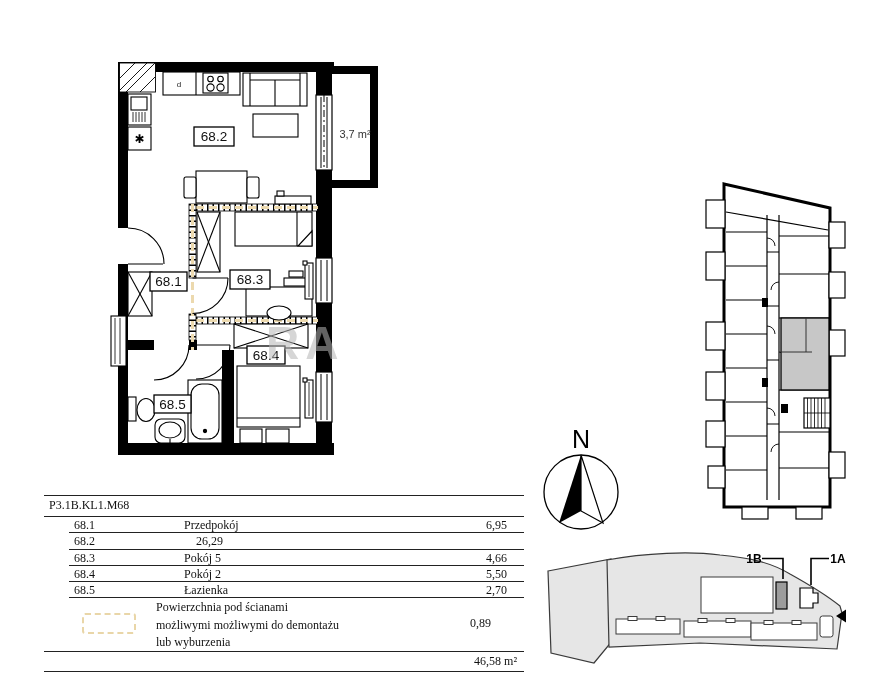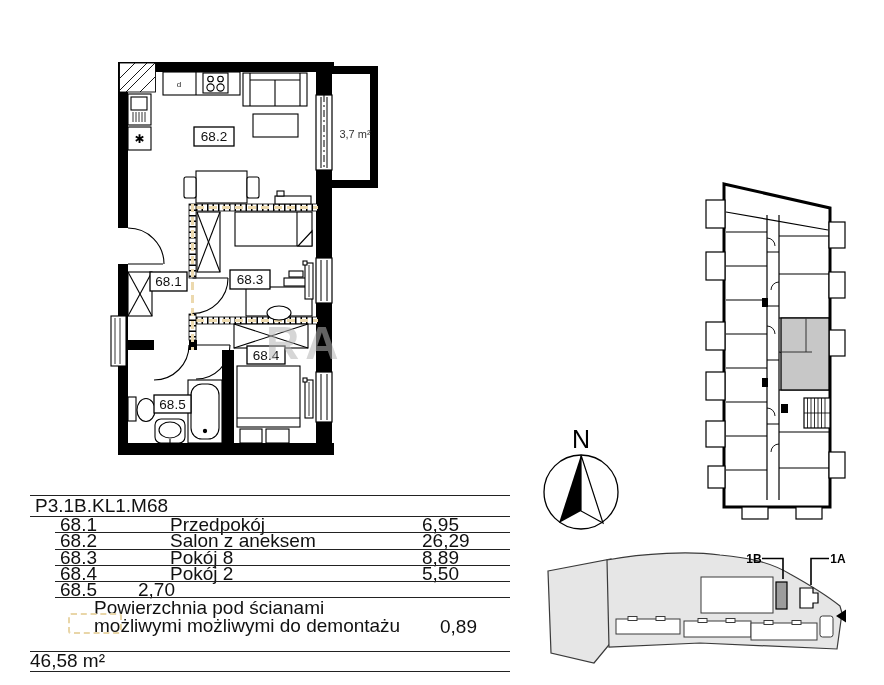--- a/index.html
+++ b/index.html
@@ -1,34 +1,34 @@
 <!DOCTYPE html>
 <html><head>
 <meta charset="utf-8">
 <style>
   html,body{margin:0;padding:0;background:#fff;}
   .canvas{position:relative;width:884px;height:685px;background:#fff;overflow:hidden;
           font-family:"Liberation Sans", sans-serif;color:#111;}
   svg text{font-family:"Liberation Sans", sans-serif;}
   
-  .area-table{position:absolute;left:30px;top:495px;width:480px;font-size:19px;
-              border-top:1.5px solid #222;}
+  .area-table{position:absolute;left:44px;top:495px;width:480px;font-size:12px;
+              border-top:1.5px solid #222;font-family:Liberation Serif, serif;}
   .t-header{height:20px;line-height:19px;padding-left:5px;border-bottom:1.5px solid #222;}
   .t-row{display:flex;position:relative;height:16.3px;line-height:16.3px;}
   .t-row::after{content:"";position:absolute;left:25px;right:0;bottom:0;border-bottom:1.3px solid #222;}
   .t-num{width:108px;padding-left:30px;box-sizing:border-box;}
   .t-name{flex:1;padding-left:32px;box-sizing:border-box;}
-  .t-val{width:88px;padding-right:17px;box-sizing:border-box;}
+  .t-val{width:88px;text-align:right;padding-right:17px;box-sizing:border-box;}
   .t-legend{position:relative;padding-top:1px;height:52px;}
   .legend-box{position:absolute;left:38px;top:15px;width:50px;height:17px;
               border:2px dashed #e9d6a8;border-radius:3px;}
-  .legend-text{margin-left:64px;line-height:17.3px;}
+  .legend-text{margin-left:112px;line-height:17.3px;}
   .legend-val{position:absolute;right:33px;top:18px;}
   .t-total{border-top:1.4px solid #222;border-bottom:1.5px solid #222;height:19px;
-           line-height:18px;padding-right:7px;}
+           line-height:18px;text-align:right;padding-right:7px;}
 </style>
 </head>
 <body>
 
 <div class="canvas">
 <svg width="884" height="685" viewBox="0 0 884 685">
 
   <g>
 
     <g fill="#000">
@@ -335,43 +335,44 @@
   <div class="area-table">
     <div class="t-header">P3.1B.KL1.M68</div>
 
     <div class="t-row">
       <span class="t-num">68.1</span>
       <span class="t-name">Przedpokój</span>
       <span class="t-val">6,95</span>
     </div>
     <div class="t-row">
       <span class="t-num">68.2</span>
-      <span class="t-name">Salon z aneksem</span>
       <span class="t-val">26,29</span>
     </div>
     <div class="t-row">
       <span class="t-num">68.3</span>
-      <span class="t-name">Pokój 8</span>
-      <span class="t-val">8,89</span>
+      <span class="t-name">Pokój 5</span>
+      <span class="t-val">4,66</span>
     </div>
     <div class="t-row">
       <span class="t-num">68.4</span>
       <span class="t-name">Pokój 2</span>
       <span class="t-val">5,50</span>
     </div>
     <div class="t-row">
       <span class="t-num">68.5</span>
+      <span class="t-name">Łazienka</span>
       <span class="t-val">2,70</span>
     </div>
 
     <div class="t-legend">
       <span class="legend-box"></span>
       <div class="legend-text">
         <div>Powierzchnia pod ścianami</div>
         <div>możliwymi możliwymi do demontażu</div>
+        <div>lub wyburzenia</div>
       </div>
       <span class="legend-val">0,89</span>
     </div>
 
     <div class="t-total">
       <span>46,58 m²</span>
     </div>
   </div>
 </div>
 

